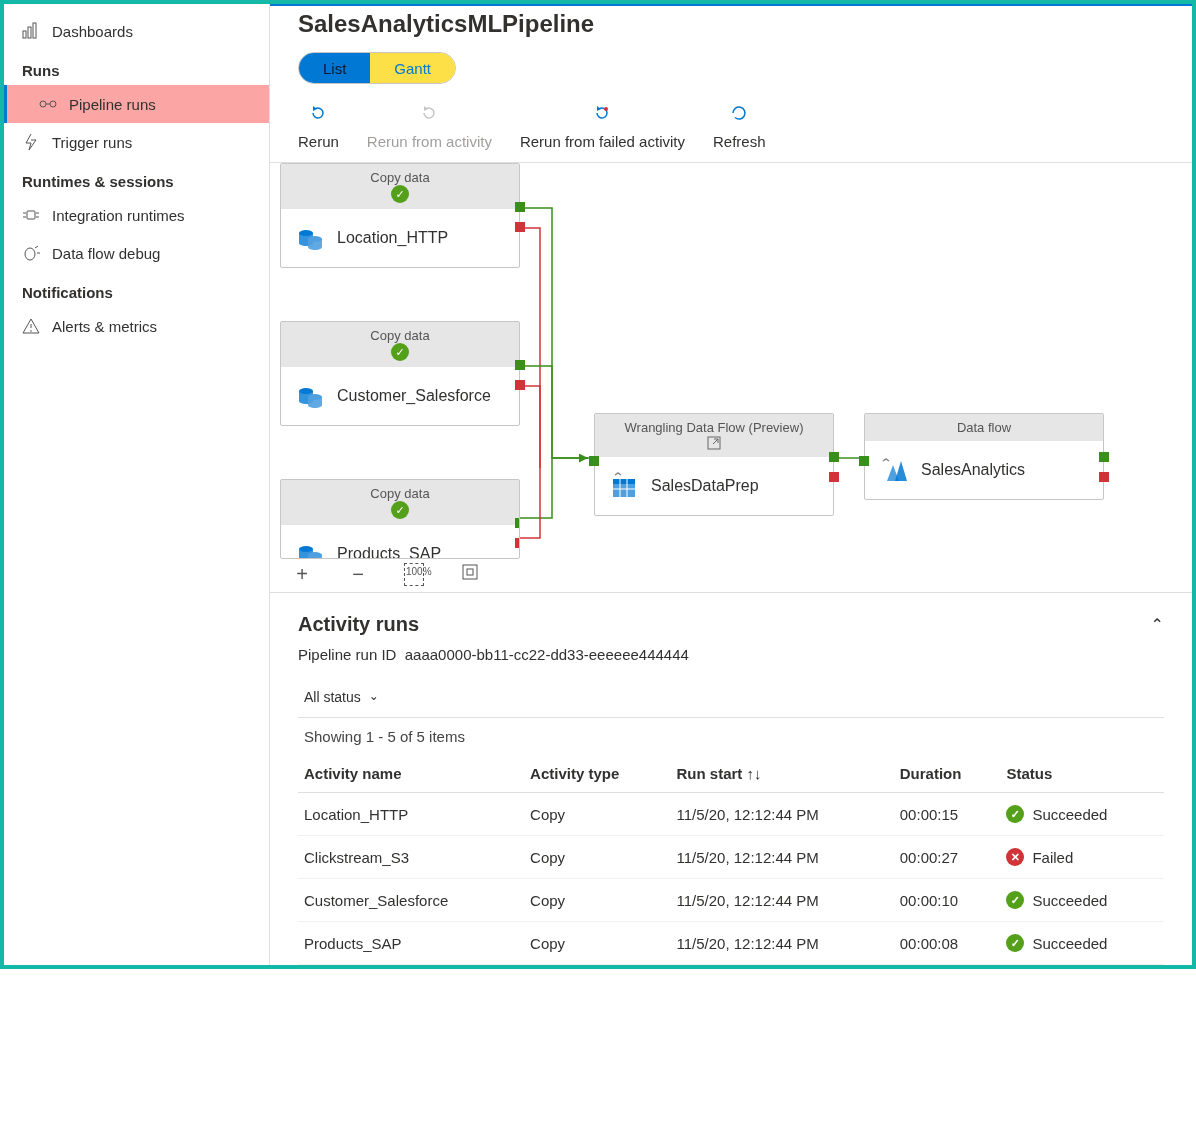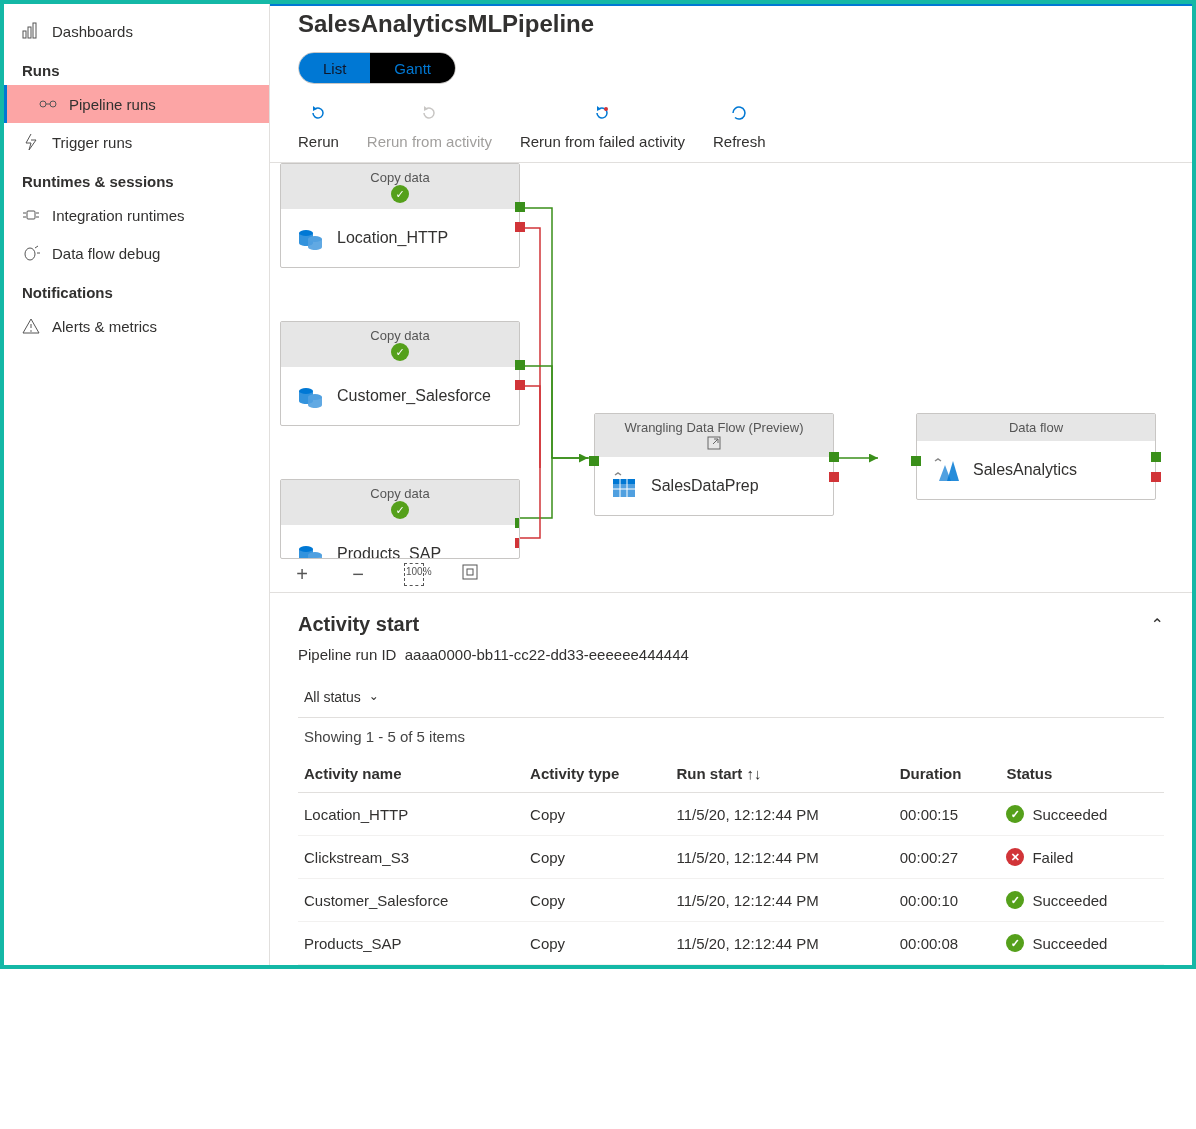--- a/index.html
+++ b/index.html
@@ -12,21 +12,21 @@
   .side-icon { width: 18px; height: 18px; display: inline-flex; align-items: center; justify-content: center; color: #555; }
   .main { flex: 1; display: flex; flex-direction: column; overflow: hidden; border-top: 2px solid #0078d4; }
   .breadcrumb { padding: 14px 28px 8px; font-size: 15px; }
   .breadcrumb a { color: #0078d4; text-decoration: none; }
   .breadcrumb .sep { margin: 0 8px; color: #605e5c; }
   .page-title { font-size: 24px; font-weight: 600; padding: 4px 28px 14px; }
   .toggle-wrap { display: flex; padding: 0 28px 8px; }
   .toggle { display: flex; border: 1px solid #c8c6c4; border-radius: 18px; overflow: hidden; height: 32px; }
   .toggle-btn { padding: 4px 24px; font-size: 15px; display: flex; align-items: center; cursor: pointer; }
   .toggle-btn.on { background: #0078d4; color: #0f172a; }
-  .toggle-btn.off { color: #0078d4; background: #000000; }
+  .toggle-btn.off { color: #0078d4; background: #fde047; }
   .toolbar { display: flex; gap: 28px; padding: 12px 28px; border-bottom: 1px solid #e1dfdd; }
   .tool-btn { display: flex; align-items: center; gap: 8px; cursor: pointer; font-size: 15px; color: #323130; flex-direction: column; }
   .tool-btn.disabled { color: #a19f9d; cursor: default; }
   .tool-ic { color: #0078d4; }
   .tool-btn.disabled .tool-ic { color: #c8c6c4; }
   .canvas { flex: 1; position: relative; overflow: hidden; background: #fff; }
   .activity-box { position: absolute; width: 240px; border: 1px solid #c8c6c4; border-radius: 2px; background: #fff; }
   .activity-head { background: #e6e6e6; padding: 6px 10px; font-size: 13px; color: #555; display: flex; justify-content: space-between; align-items: center; flex-direction: column; }
   .activity-body { display: flex; align-items: center; gap: 12px; padding: 14px 14px; font-size: 16px; }
   .activity-icon { width: 30px; height: 30px; }
@@ -270,41 +270,41 @@
                 <line x1="18" y1="8" x2="18" y2="26" stroke="#fff"></line>
                 <line x1="4" y1="18" x2="26" y2="18" stroke="#fff"></line>
                 <path d="M6 4l3-2 3 2" fill="none" stroke="#888" stroke-width="1.5"></path>
               </svg></span>
             <span>SalesDataPrep</span>
           </div>
           <span class="port-green" style="top:38px"></span>
           <span class="port-red" style="top:58px"></span>
           <span class="port-in-green" style="top:42px"></span>
         </div>
-        <div class="activity-box" style="left: 646px; top: 250px;">
+        <div class="activity-box" style="left: 594px; top: 250px;">
           <div class="activity-head">
             <span>Data flow</span>
           </div>
           <div class="activity-body">
             <span class="activity-icon"><svg width="30" height="30" viewBox="0 0 30 30">
                 <polygon points="8,26 14,10 20,26" fill="#50a0e0"></polygon>
                 <polygon points="16,26 22,6 28,26" fill="#0078d4" opacity="0.85"></polygon>
                 <path d="M4 6l3-2 3 2" fill="none" stroke="#888" stroke-width="1.5"></path>
               </svg></span>
             <span>SalesAnalytics</span>
           </div>
           <span class="port-green" style="top:38px"></span>
           <span class="port-red" style="top:58px"></span>
           <span class="port-in-green" style="top:42px"></span>
         </div>
       </div>
 
     <div class="details">
       <div class="details-head">
-        <div class="details-title">Activity start</div>
+        <div class="details-title">Activity runs</div>
         <div class="chev" style="font-size:16px;">⌃</div>
       </div>
       <div class="runid">
         <span>Pipeline run ID</span>&nbsp;
         <span>aaaa0000-bb11-cc22-dd33-eeeeee444444</span>
       </div>
       <div class="status-filter">
         <span>All status</span>
         <span class="chev">⌄</span>
       </div>

